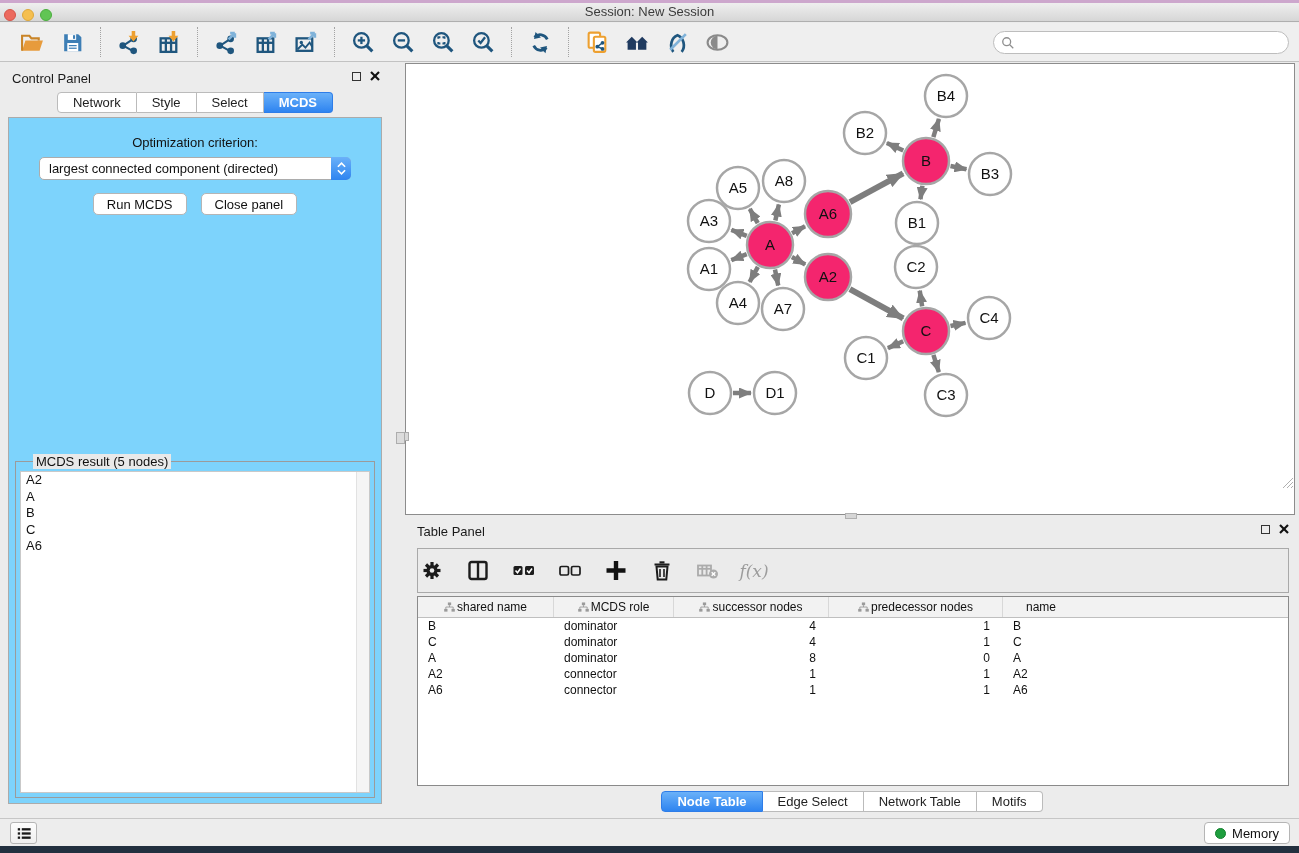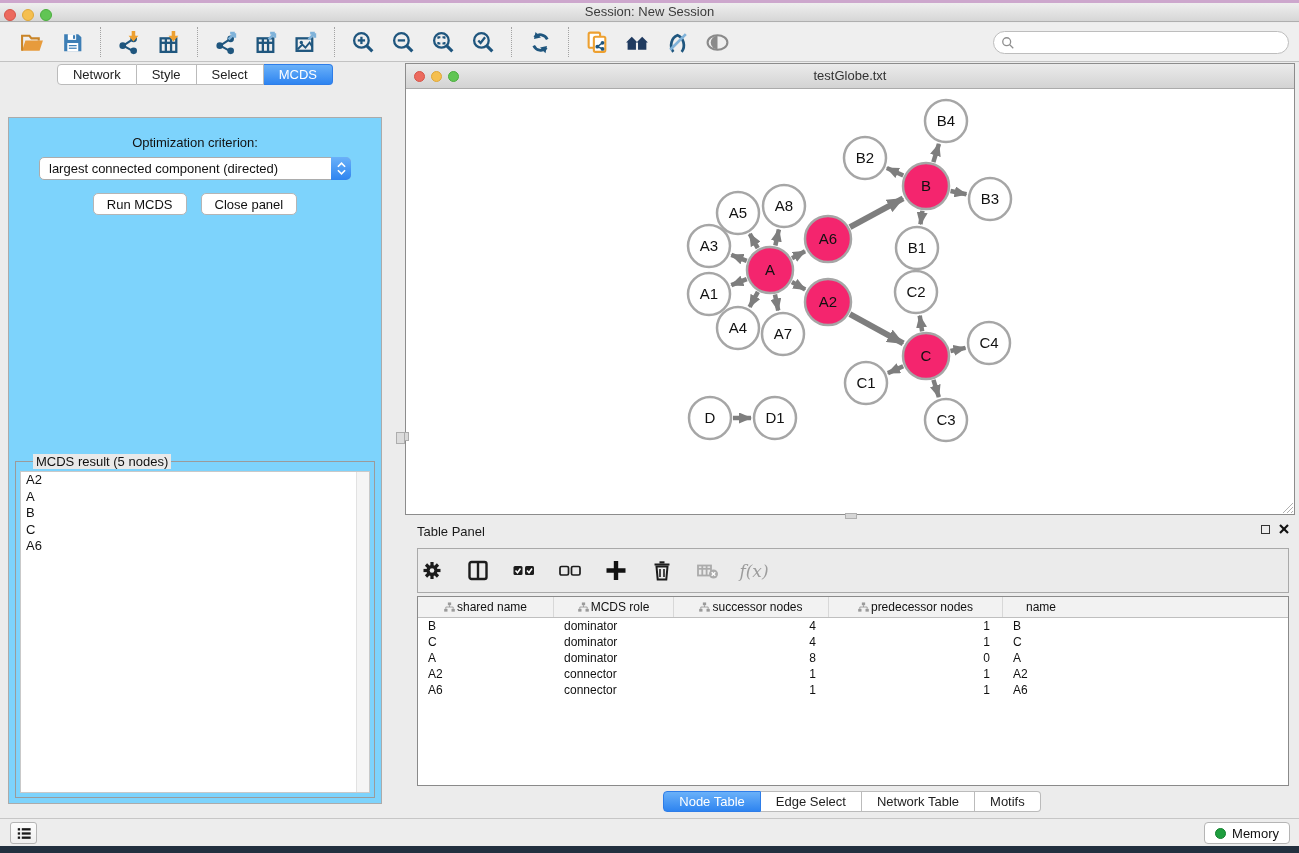--- a/index.html
+++ b/index.html
@@ -31,21 +31,21 @@
   .panel-head { position:relative; height:28px; }
   .panel-title { position:absolute; left:12px; top:9px; font-size:13px; color:#1A1A1A; }
   .panel-head-btns { position:absolute; right:10px; top:9px; display:flex; gap:9px; align-items:center; }
   .float-box { width:9px; height:9px; border:1.5px solid #333; display:inline-block; }
 
   .seg { display:flex; }
   .seg .tab { background:#FFF; border:1px solid #BBB; border-left:none; padding:0 15px; font-size:13px;
     height:21px; line-height:20px; color:#222; }
   .seg .tab:first-child { border-left:1px solid #BBB; border-radius:4px 0 0 4px; }
   .seg .tab:last-child { border-radius:0 4px 4px 0; }
-  .seg .tab.active { background:linear-gradient(#6AB1F9,#2E84F0); border-color:#2E7DE8; color:#FFF; }
+  .seg .tab.active { background:linear-gradient(#6AB1F9,#2E84F0); border-color:#2E7DE8; color:#FFF;font-weight:bold; }
   #cp-tabs { justify-content:center; margin-top:2px; }
 
   #cp-box { position:absolute; left:8px; right:8px; top:55px; bottom:14px; background:#7dd3fc; border:1px solid #ABABAB; }
   #opt-label { text-align:center; margin-top:17px; font-size:13px; color:#111; }
   #criterion { width:312px; height:23px; margin:7px auto 0; background:#FFF; border:1px solid #ACACAC;
     border-radius:5px; display:flex; align-items:center; position:relative; }
   #criterion .val { flex:1; font-size:13px; padding-left:9px; color:#111; white-space:nowrap; }
   #criterion .stepper { width:20px; height:23px; margin-right:-1px; background:linear-gradient(#6AB1F9,#2E84F0);
     border-radius:0 5px 5px 0; display:flex; flex-direction:column; align-items:center; justify-content:center; gap:1px; }
   #cp-buttons { display:flex; justify-content:center; gap:14px; margin-top:13px;align-items:flex-end; }
@@ -277,20 +277,30 @@
     <div id="toolbar-search">
     <svg width="14" height="14" viewBox="0 0 16 16">
       <circle cx="6.5" cy="6.5" r="4.5" fill="none" stroke="#8F8F8F" stroke-width="1.5"></circle>
       <line x1="10" y1="10" x2="14" y2="14" stroke="#8F8F8F" stroke-width="1.5"></line>
     </svg>
     <input placeholder="" style="">
   </div>
 </div>
 
 <div id="control-panel">
+  <div class="panel-head">
+    <span class="panel-title">Control Panel</span>
+    <span class="panel-head-btns">
+      <span class="float-box"></span>
+      <svg width="10" height="10" viewBox="0 0 10 10">
+        <line x1="1" y1="1" x2="9" y2="9" stroke="#111" stroke-width="2.2"></line>
+          <line x1="9" y1="1" x2="1" y2="9" stroke="#111" stroke-width="2.2"></line>
+      </svg>
+    </span>
+  </div>
   <div id="cp-tabs" class="seg">
       <div class="tab">Network</div>
       <div class="tab">Style</div>
       <div class="tab">Select</div>
       <div class="tab active">MCDS</div>
     </div>
   <div id="cp-box">
     <div id="opt-label">Optimization criterion:</div>
     <div id="criterion">
       <span class="val">largest connected component (directed)</span>
@@ -318,28 +328,20 @@
           <div class="result-item">A6</div>
         </div>
     </div>
   </div>
 </div>
 
 <div id="v-splitter"></div>
 <div id="v-handle"></div>
 
 <div id="net-frame">
-  <div id="net-titlebar">
-    <div class="lights">
-      <span class="light red"></span>
-      <span class="light yellow"></span>
-      <span class="light green"></span>
-    </div>
-    <div class="title">testGlobe.txt</div>
-  </div>
   <div id="net-canvas">
     <svg id="graph-svg" width="888" height="424">
       <defs>
         <marker id="arr" markerUnits="userSpaceOnUse" markerWidth="13" markerHeight="11" refX="12" refY="5.5" orient="auto">
           <path d="M0,0 L13,5.5 L0,11 Z" fill="#7E7E7E"></path>
         </marker>
         <marker id="arrL" markerUnits="userSpaceOnUse" markerWidth="17" markerHeight="14" refX="16" refY="7" orient="auto">
           <path d="M0,0 L17,7 L0,14 Z" fill="#7E7E7E"></path>
         </marker>
       </defs>

